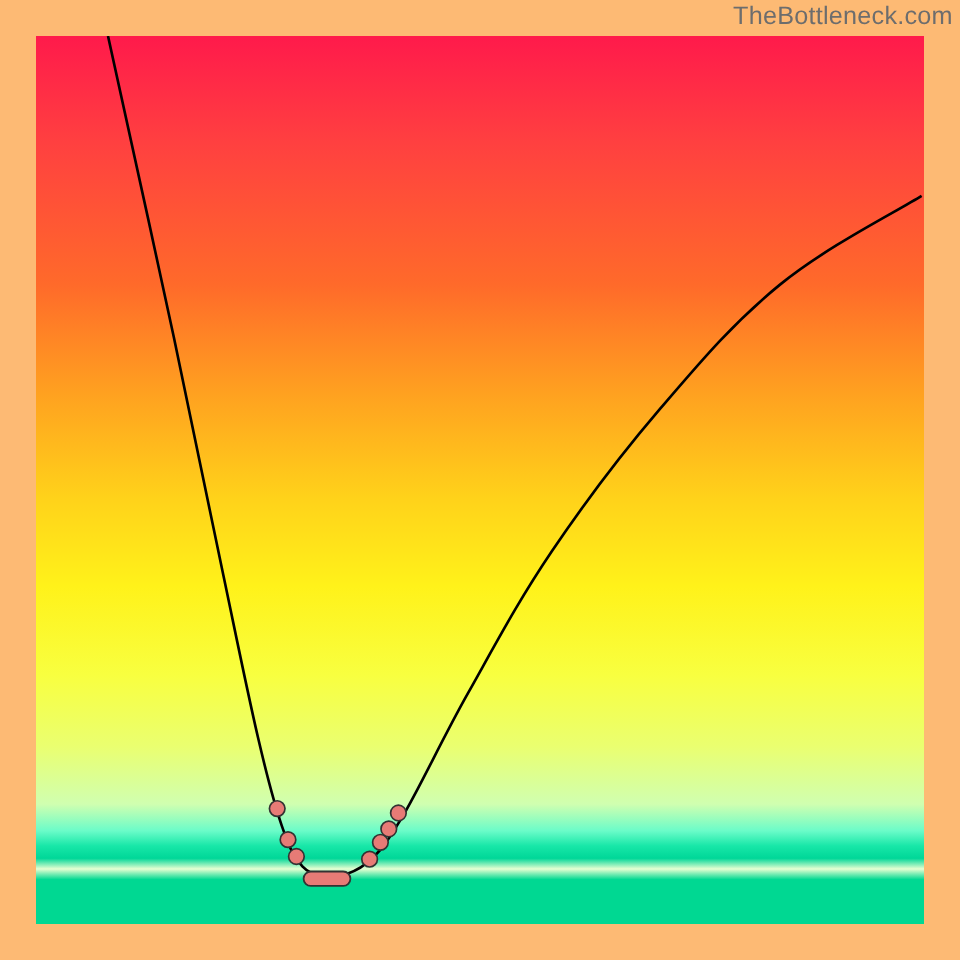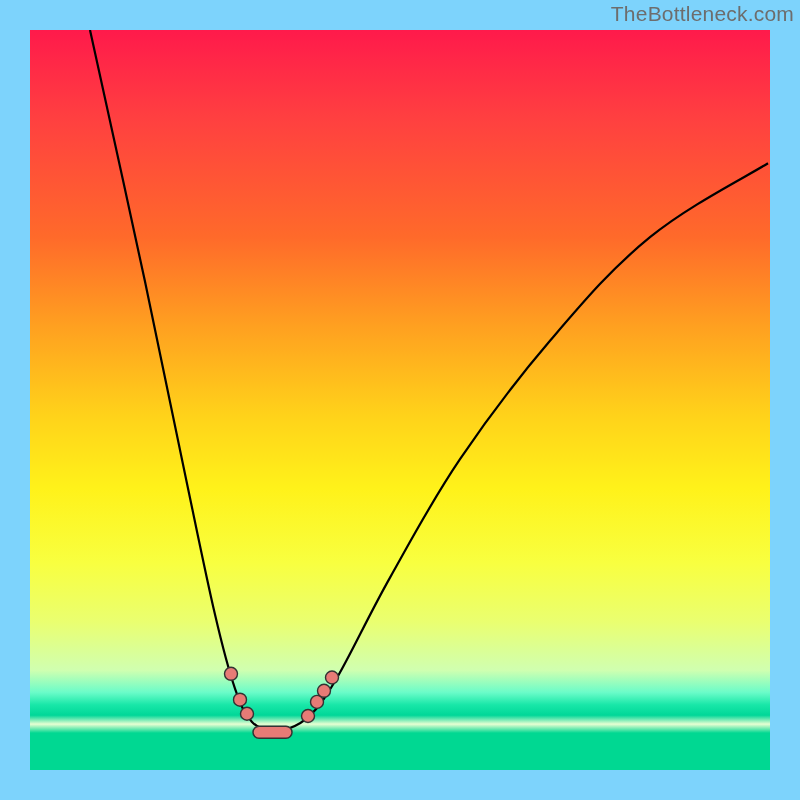--- a/index.html
+++ b/index.html
@@ -10,21 +10,21 @@
     overflow: hidden;
     background: #000;
     font-family: Arial, Helvetica, sans-serif;
   }
   .frame {
     position: absolute;
     top: 0;
     left: 0;
     width: 800px;
     height: 800px;
-    background: #7dd3fc;
+    background: #fdba74;
   }
   .plot-area {
     position: absolute;
     top: 30px;
     left: 30px;
     width: 740px;
     height: 740px;
     background: linear-gradient(
       to bottom,
       #ff1a4b 0%,

